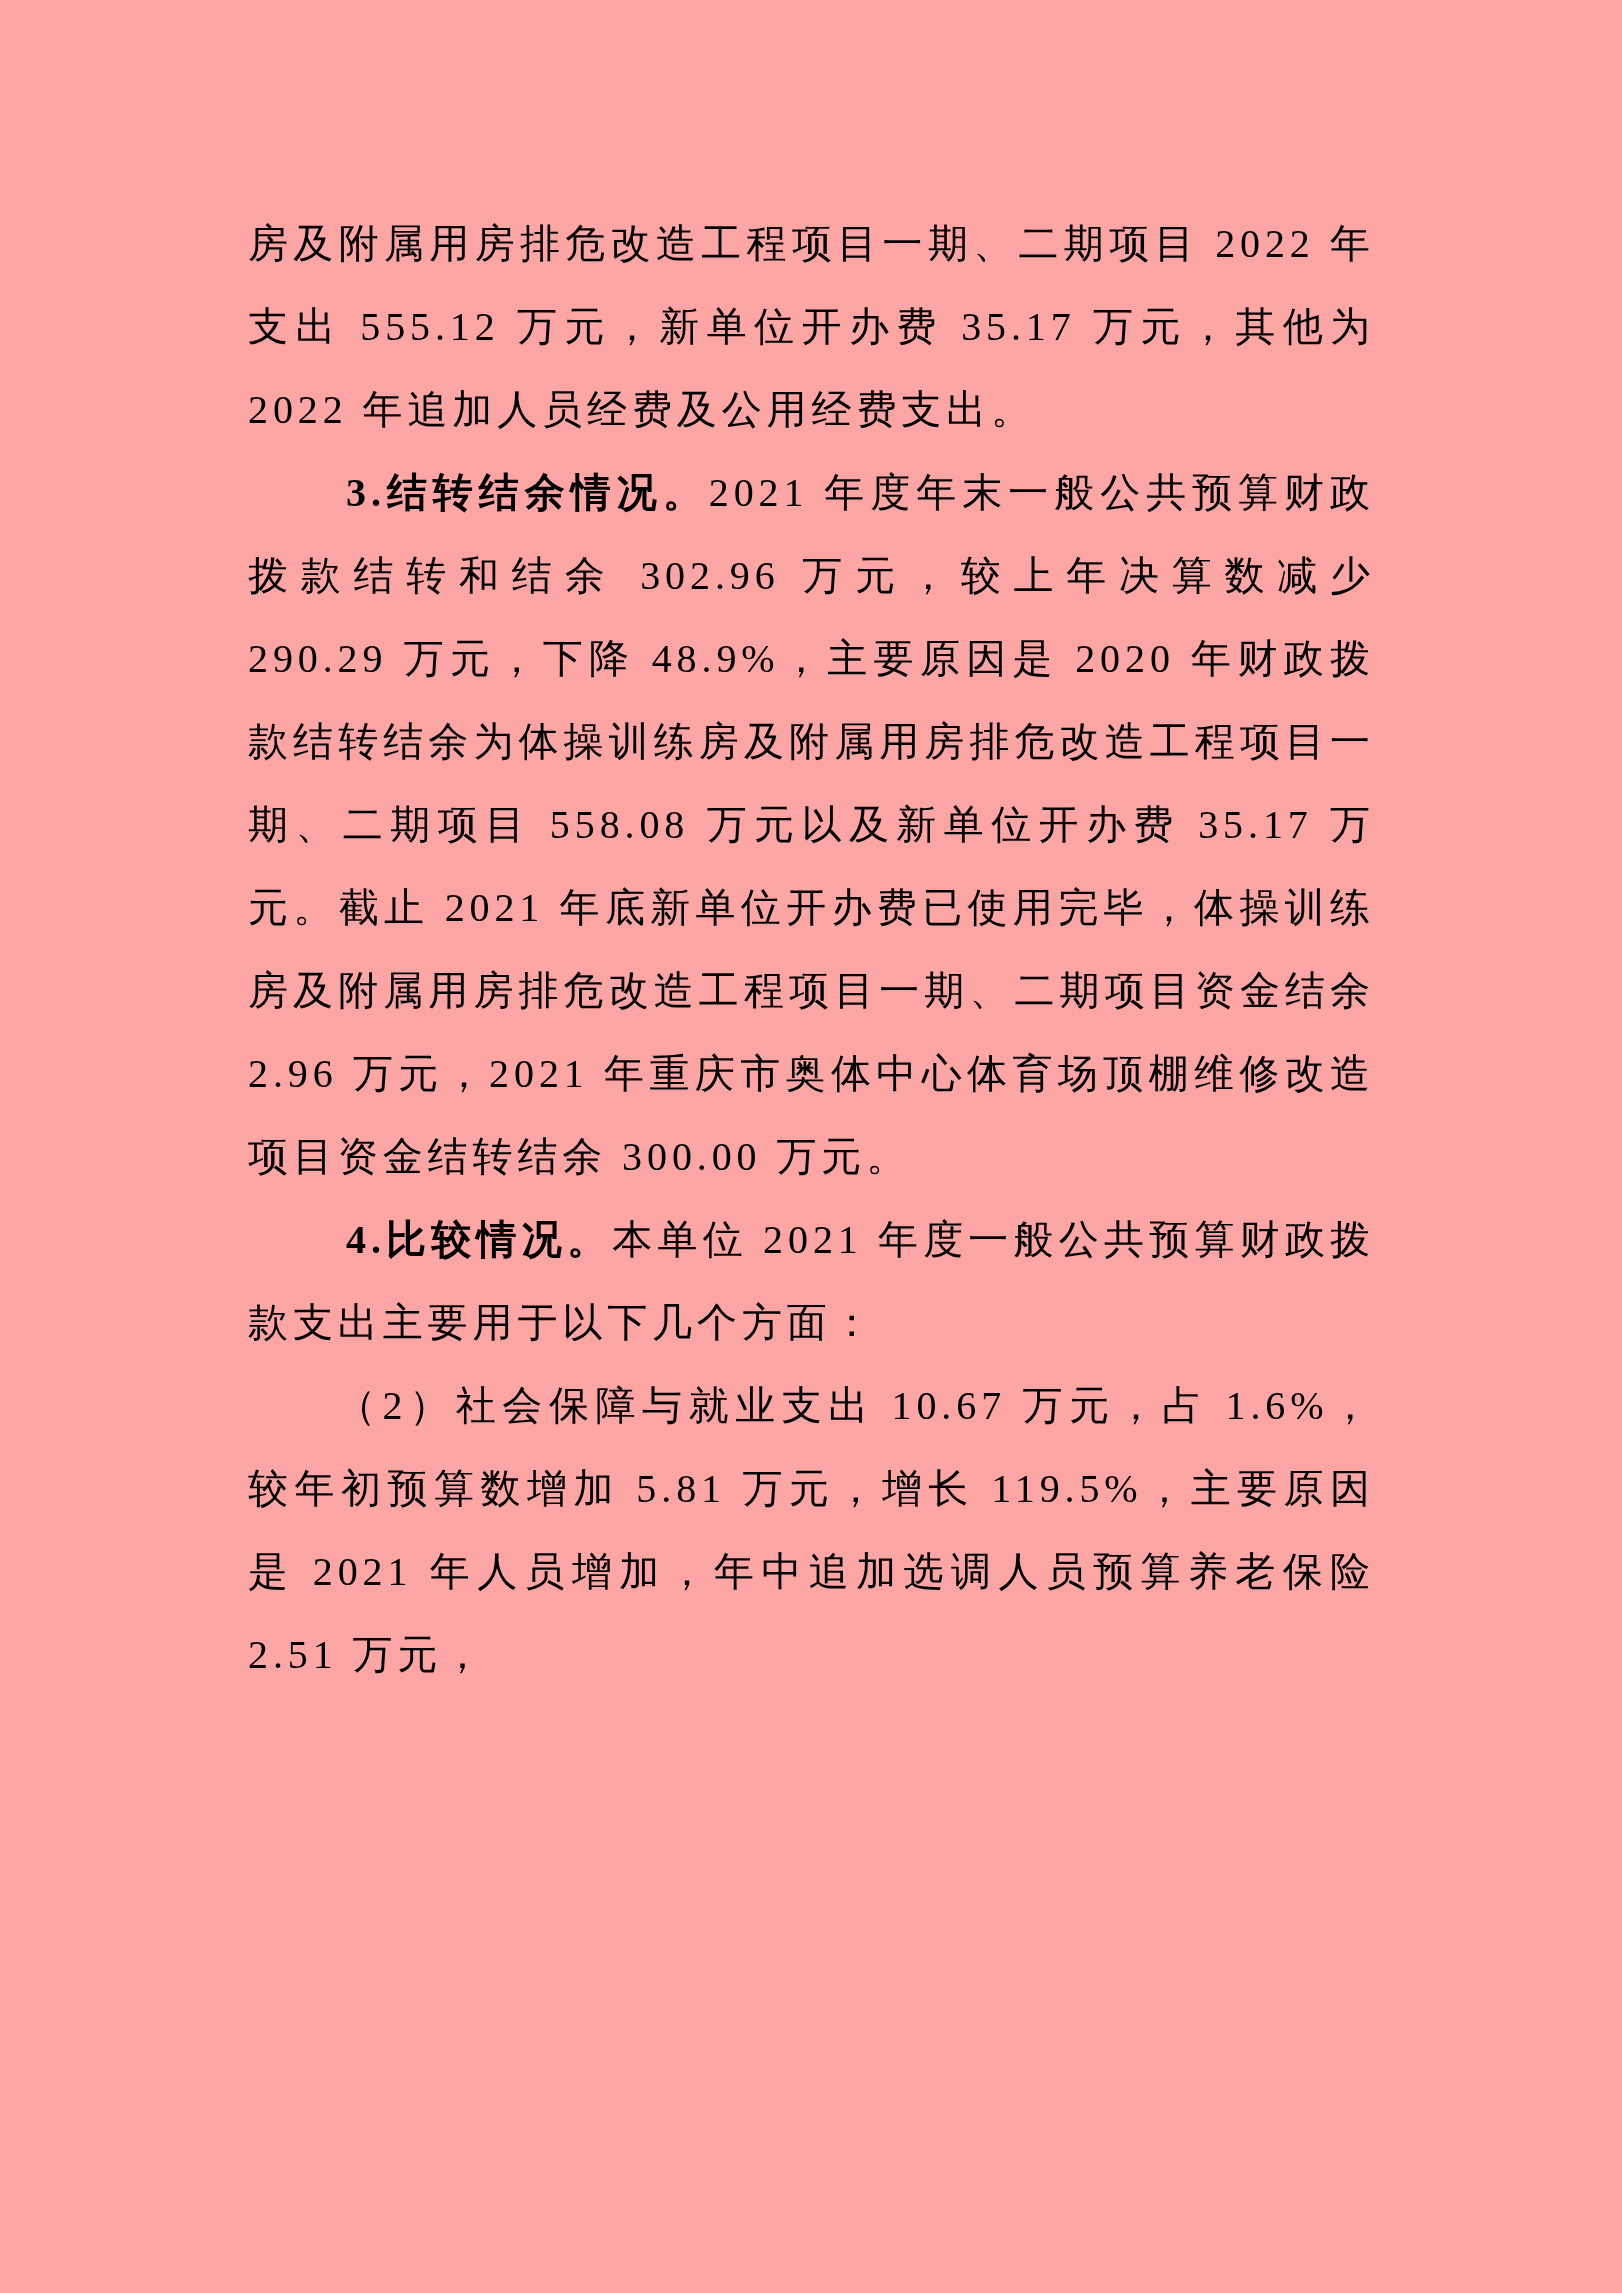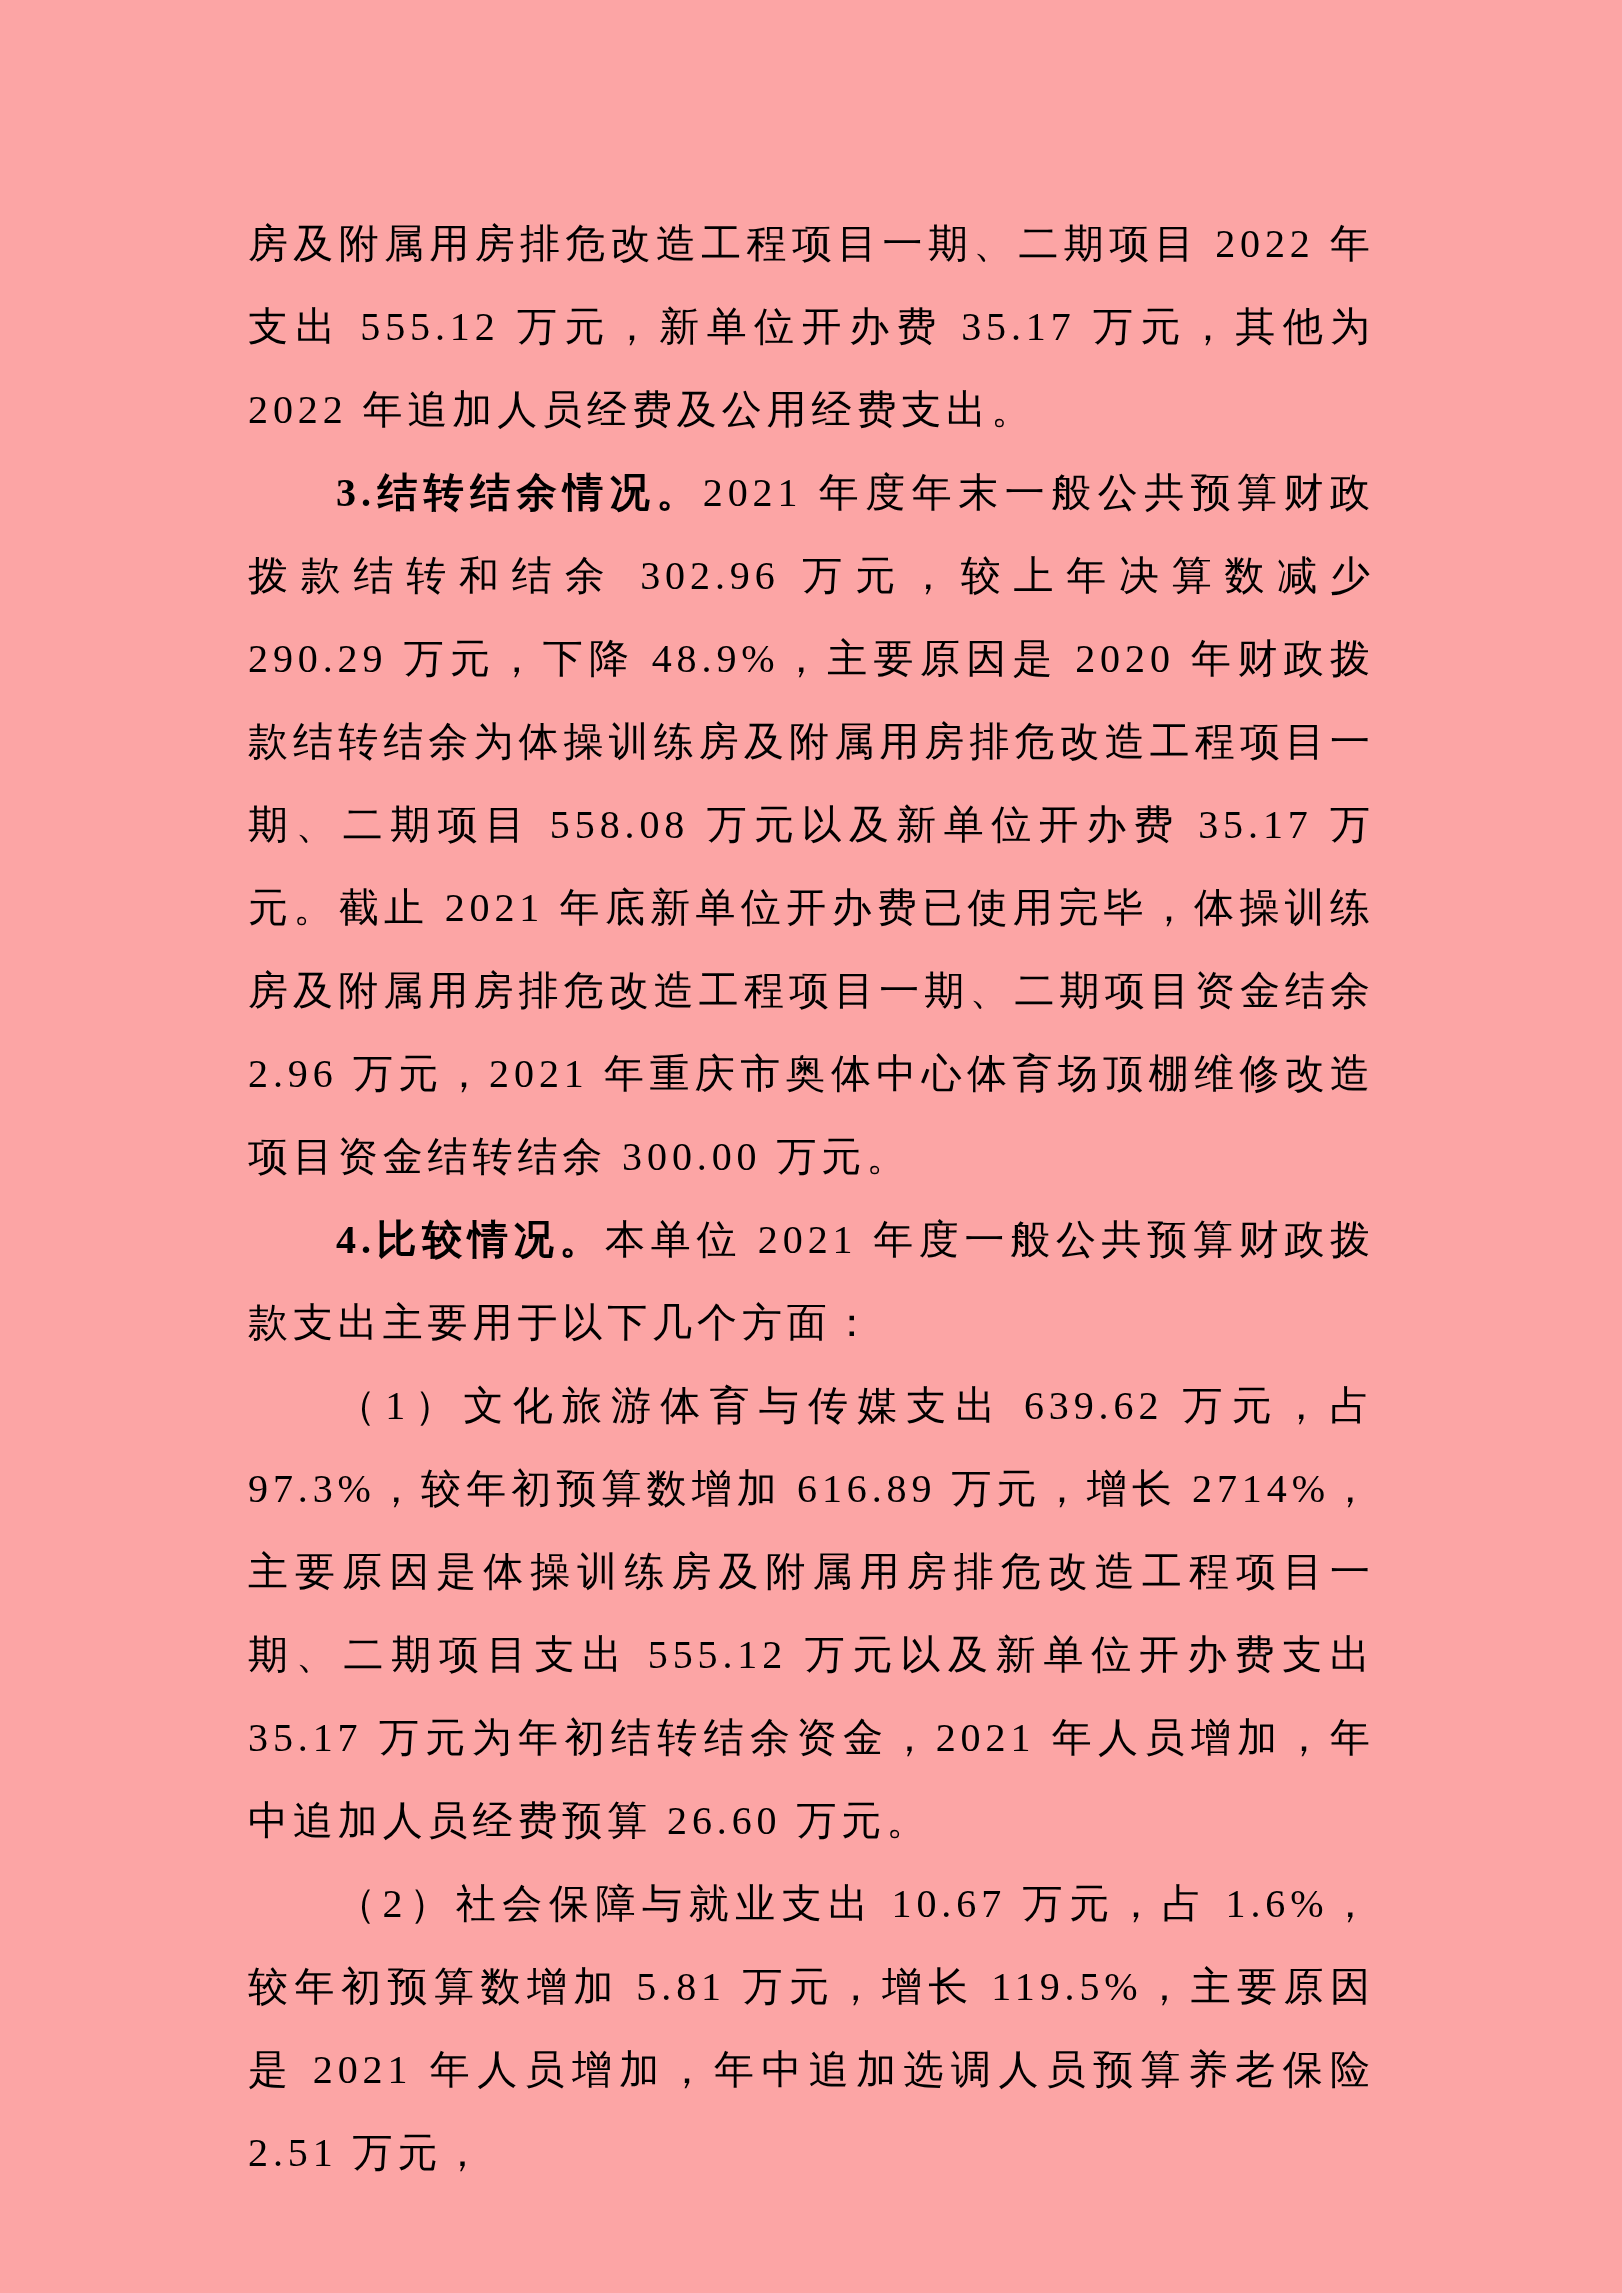--- a/index.html
+++ b/index.html
@@ -30,28 +30,28 @@
   }
   .text-block p {
     margin: 0;
     padding: 0;
   }
   .text-block p.indented {
     text-indent: 88px;
   }
   .run-bold {
     font-weight: 700;
+    margin-left: 10px;
   }
 </style>
 </head>
 <body>
 
 <div class="page">
   <div class="text-block">
 
   <p><span>房及附属用房排危改造工程项目一期、二期项目 2022 年支出 555.12 万元，新单位开办费 35.17 万元，其他为 2022 年追加人员经费及公用经费支出。</span></p>
       <p class="indented"><span class="run-bold">3.结转结余情况。</span><span>2021 年度年末一般公共预算财政拨款结转和结余 302.96 万元，较上年决算数减少 290.29 万元，下降 48.9%，主要原因是 2020 年财政拨款结转结余为体操训练房及附属用房排危改造工程项目一期、二期项目 558.08 万元以及新单位开办费 35.17 万元。截止 2021 年底新单位开办费已使用完毕，体操训练房及附属用房排危改造工程项目一期、二期项目资金结余 2.96 万元，2021 年重庆市奥体中心体育场顶棚维修改造项目资金结转结余 300.00 万元。</span></p>
       <p class="indented"><span class="run-bold">4.比较情况。</span><span>本单位 2021 年度一般公共预算财政拨款支出主要用于以下几个方面：</span></p>
-      <p class="indented"><span>（1）文化旅游体育与传媒支出 639.62 万元，占 97.3%，较年初预算数增加 616.89 万元，增长 2714%，主要原因是体操训练房及附属用房排危改造工程项目一期、二期项目支出 555.12 万元以及新单位开办费支出 35.17 万元为年初结转结余资金，2021 年人员增加，年中追加人员经费预算 26.60 万元。</span></p>
       <p class="indented"><span>（2）社会保障与就业支出 10.67 万元，占 1.6%，较年初预算数增加 5.81 万元，增长 119.5%，主要原因是 2021 年人员增加，年中追加选调人员预算养老保险 2.51 万元，</span></p>
     </div>
 </div>
 
 
 </body></html>

